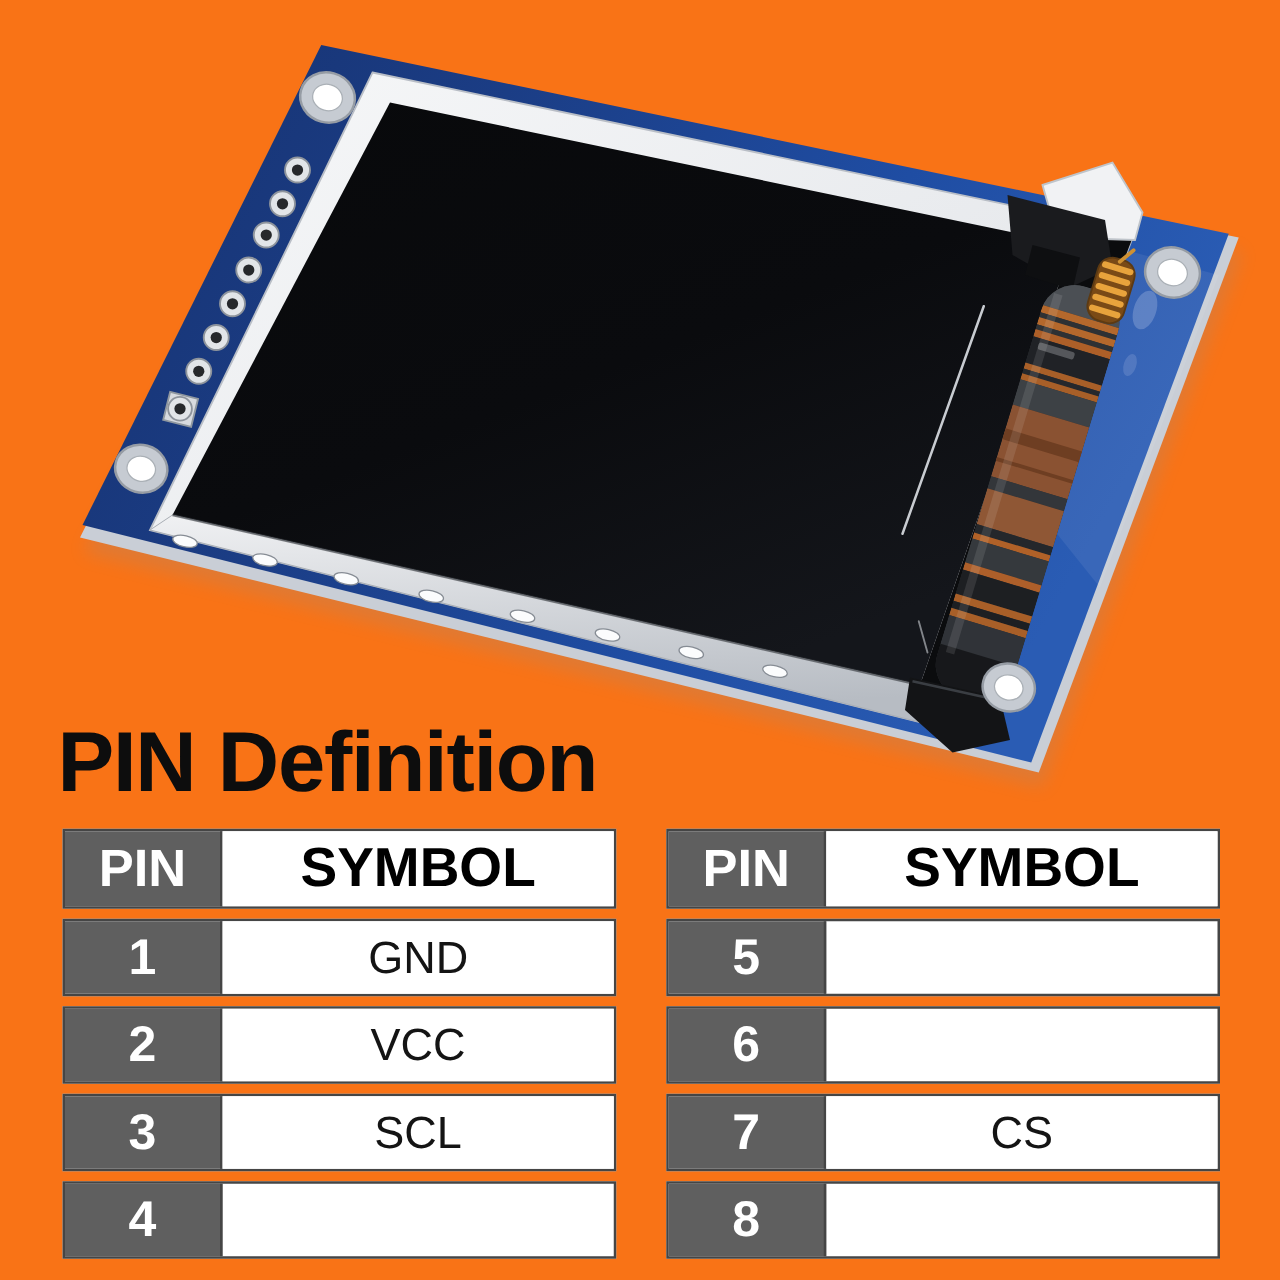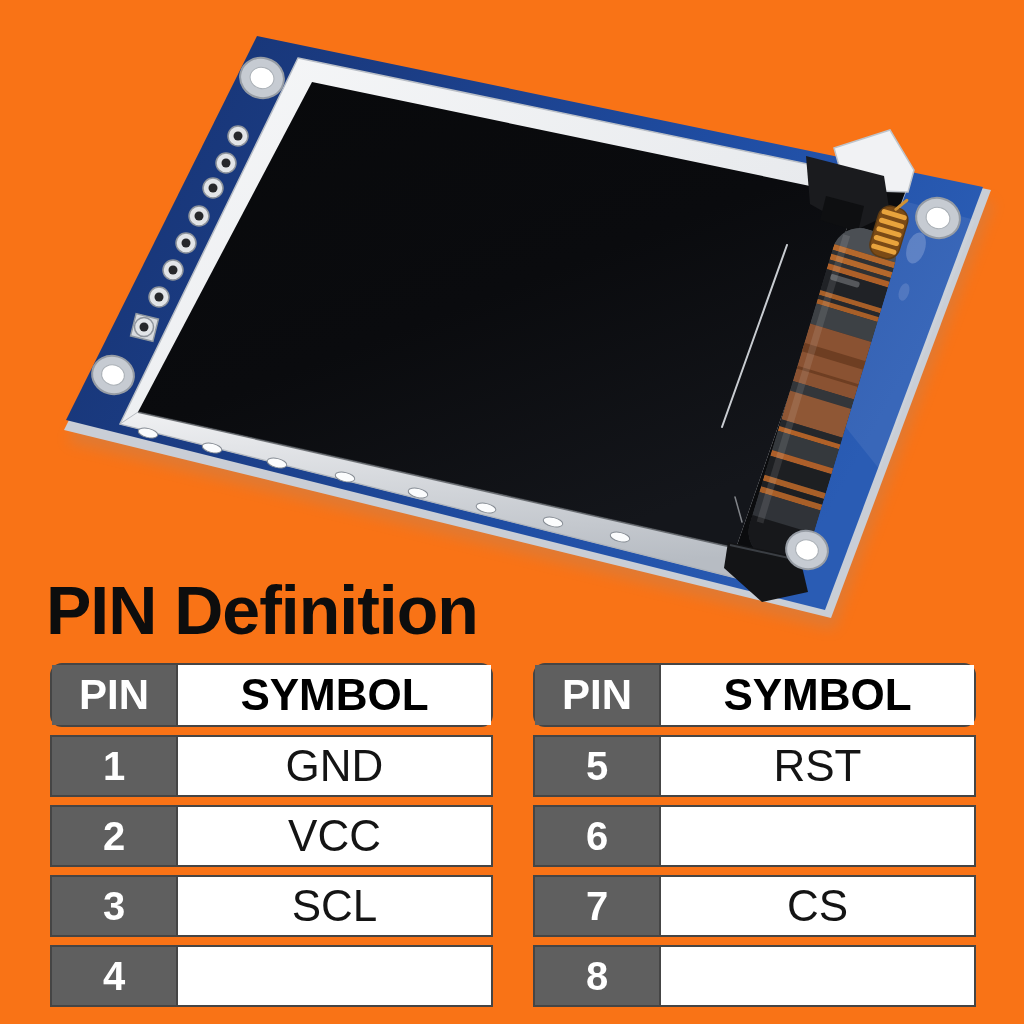--- a/index.html
+++ b/index.html
@@ -12,28 +12,28 @@
     position:absolute;left:46px;top:576px;margin:0;
     font-size:68px;font-weight:700;color:#0d0d0d;line-height:1;letter-spacing:-1px;
   }
   .pin-table{position:absolute;top:663px;width:443px;}
   .pin-table.left{left:50px;}
   .pin-table.right{left:533px;}
   .trow{
     display:flex;box-sizing:border-box;height:62px;margin-bottom:8px;
     border:2px solid #454545;background:#ffffff;
   }
-  .trow.header-row{height:64px;border-radius:12px;}
+  .trow.header-row{height:64px;}
   .cell{display:flex;align-items:center;justify-content:center;box-sizing:border-box;}
   .pin-cell{
     width:126px;background:var(--table_header_gray,#5f5f5f);
     color:#ffffff;font-weight:700;font-size:40px;
     border-right:2px solid #454545;
   }
-  .sym-cell{flex:1;background:#ffffff;color:#141414;font-size:44px;font-weight:400;}
+  .sym-cell{flex:1;background:#ffffff;color:#141414;font-size:36px;font-weight:400;}
   .header-row .pin-cell{font-size:42px;}
   .header-row .sym-cell{font-weight:700;font-size:44px;color:#000000;}
 </style>
 </head>
 <body>
 
 <div class="canvas">
 
   <svg class="module-svg" width="1024" height="660" viewBox="0 0 1024 660" aria-hidden="true">
     <defs>
@@ -217,21 +217,20 @@
       </div>
     </section>
 
     <section class="pin-table right">
       <div class="trow header-row">
         <div class="cell pin-cell">PIN</div>
         <div class="cell sym-cell">SYMBOL</div>
       </div>
       <div class="trow">
         <div class="cell pin-cell">5</div>
-        <div class="cell sym-cell">RST</div>
       </div>
       <div class="trow">
         <div class="cell pin-cell">6</div>
       </div>
       <div class="trow">
         <div class="cell pin-cell">7</div>
         <div class="cell sym-cell">CS</div>
       </div>
       <div class="trow">
         <div class="cell pin-cell">8</div>

